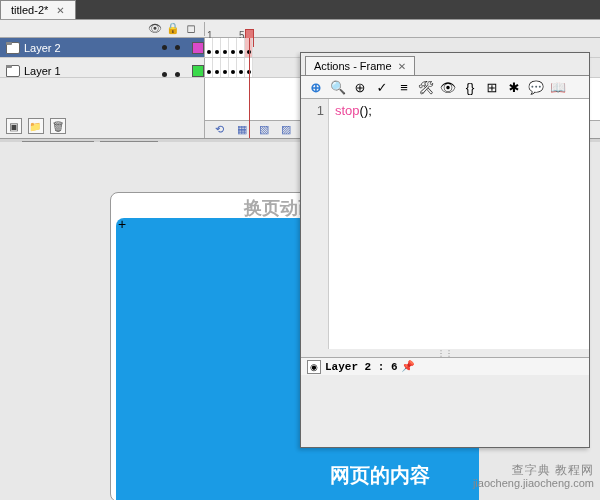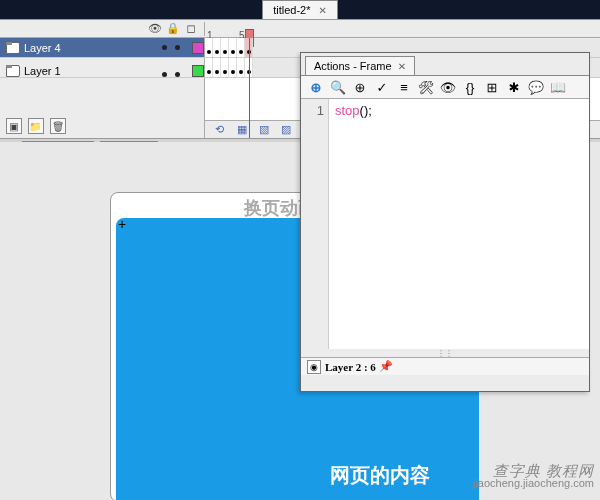--- a/index.html
+++ b/index.html
@@ -1,18 +1,18 @@
 <!DOCTYPE html>
 <html><head>
 <meta charset="utf-8">
 <style>
 * { margin: 0; padding: 0; box-sizing: border-box; font-family: "Microsoft YaHei", Arial, sans-serif; }
 body { width: 600px; height: 500px; background: #e8e8e8; overflow: hidden; position: relative; font-size: 11px; }
 
-.tab-bar { height: 20px; background: #0f172a; border-bottom: 1px solid #999; display: flex; justify-content: center; }
+.tab-bar { height: 20px; background: #404040; border-bottom: 1px solid #999; display: flex; }
 .doc-tab { background: #f5f5f5; border: 1px solid #888; border-bottom: none; padding: 2px 10px; font-size: 11px; display: flex; align-items: center; gap: 8px; }
 .close-x { color: #666; font-size: 10px; }
 
 .timeline-header { height: 18px; background: #ececec; border-bottom: 1px solid #aaa; display: flex; align-items: center; }
 .th-left { width: 205px; border-right: 1px solid #aaa; display: flex; justify-content: flex-end; gap: 4px; padding-right: 6px; }
 .th-icon { width: 14px; height: 14px; display: flex; align-items: center; justify-content: center; font-size: 11px; color: #444; }
 .frame-ruler { flex: 1; display: flex; align-items: center; position: relative; color: #555; }
 .ruler-num { position: absolute; top: 1px; left: -2px; font-size: 10px; }
 .playhead { position: absolute; top: 0; width: 9px; height: 18px; background: #e07878; border: 1px solid #c04040; }
 
@@ -45,38 +45,38 @@
 .eb-icon { width: 14px; height: 12px; background: linear-gradient(#5aa5f5,#2a7ad5); border: 1px solid #1a5ab5; border-radius: 2px; }
 .eb-icon2 { color: #5a8ad5; }
 
 .canvas-area { position: absolute; top: 142px; left: 0; right: 0; bottom: 0; background: #e8e8e8; }
 .stage-border { position: absolute; top: 50px; left: 110px; width: 340px; height: 310px; border: 1px solid #999; border-radius: 8px; background: #fff; }
 .page-mc { position: absolute; top: 25px; left: 5px; right: -30px; bottom: -20px; background: #1a9be5; border-radius: 8px; }
 .page-title { position: absolute; top: 3px; left: 50%; transform: translateX(-50%); color: #aaa; font-size: 18px; font-weight: bold; }
 .page-content { position: absolute; bottom: 30px; right: -10px; color: #fff; font-size: 20px; font-weight: bold; }
 .reg-cross { position: absolute; top: 74px; left: 118px; color: #000; font-size: 14px; }
 
-.actions-panel { position: absolute; top: 52px; left: 300px; width: 290px; height: 340px; background: #ececec; border: 1px solid #666; box-shadow: -2px 2px 4px rgba(0,0,0,0.2); }
+.actions-panel { position: absolute; top: 52px; left: 300px; width: 290px; height: 396px; background: #ececec; border: 1px solid #666; box-shadow: -2px 2px 4px rgba(0,0,0,0.2); }
 .ap-tab-bar { height: 22px; display: flex; align-items: flex-end; padding-left: 4px; }
 .ap-tab { background: #f5f5f5; border: 1px solid #888; border-bottom: none; padding: 3px 8px; font-size: 11px; display: flex; align-items: center; gap: 6px; }
 .ap-toolbar { height: 24px; background: #f5f5f5; border-top: 1px solid #888; border-bottom: 1px solid #aaa; display: flex; align-items: center; gap: 4px; padding: 0 6px; }
 .ap-tbtn { width: 18px; height: 18px; display: flex; align-items: center; justify-content: center; font-size: 13px; }
 .ap-plus { color: #2a7ad5; font-weight: bold; }
 .ap-code { background: #fff; height: 250px; display: flex; font-family: "Courier New", monospace; font-size: 13px; }
 .ap-gutter { width: 28px; background: #ececec; border-right: 1px solid #ccc; text-align: right; padding: 4px 4px 0 0; color: #666; }
 .ap-text { flex: 1; padding: 4px 6px; }
 .kw-stop { color: #ec4899; }
 .ap-drag { height: 8px; background: #ececec; display: flex; align-items: center; justify-content: center; color: #888; font-size: 8px; }
 .ap-status1 { height: 18px; background: #f5f5f5; border-top: 1px solid #aaa; display: flex; align-items: center; padding: 0 6px; gap: 4px; font-size: 11px; }
 .ap-pin { width: 14px; height: 14px; border: 1px solid #888; background: #fff; display: flex; align-items: center; justify-content: center; font-size: 9px; }
-.ap-layer-lbl { font-family: Liberation Serif, serif; font-weight: bold; }
+.ap-layer-lbl { font-family: Liberation Mono, monospace; font-weight: bold; }
 .ap-status2 { height: 18px; background: #f5f5f5; display: flex; align-items: center; padding: 0 6px; font-size: 11px; color: #444; }
 
 .watermark { position: absolute; bottom: 10px; right: 6px; text-align: right; color: #888; font-size: 11px; line-height: 13px; }
-.wm1 { font-size: 15px; letter-spacing: 1px; font-style: italic; }
+.wm1 { font-size: 12px; letter-spacing: 1px; }
 </style>
 </head>
 <body>
 
 <div class="tab-bar">
   <div class="doc-tab">
     <span>titled-2*</span>
     <span class="close-x">✕</span>
   </div>
 </div>
@@ -90,21 +90,21 @@
   <div class="frame-ruler">
     <span class="ruler-num" style="left:2px">1</span>
     <span class="ruler-num" style="left:34px">5</span>
     <div class="playhead" style="left:40px"></div>
   </div>
 </div>
 
 <div class="layer-row selected">
   <div class="layer-left">
     <span class="layer-icon"></span>
-    <span class="layer-name">Layer 4</span>
+    <span class="layer-name">Layer 2</span>
     <div class="layer-dots">
         <span class="dot"></span>
         <span class="dot"></span>
       </div>
     <span class="color-swatch" style="background:#d94ac9"></span>
   </div>
   <div class="frames">
     <div class="frame-cell keyframe"></div>
       <div class="frame-cell keyframe"></div>
       <div class="frame-cell keyframe"></div>

